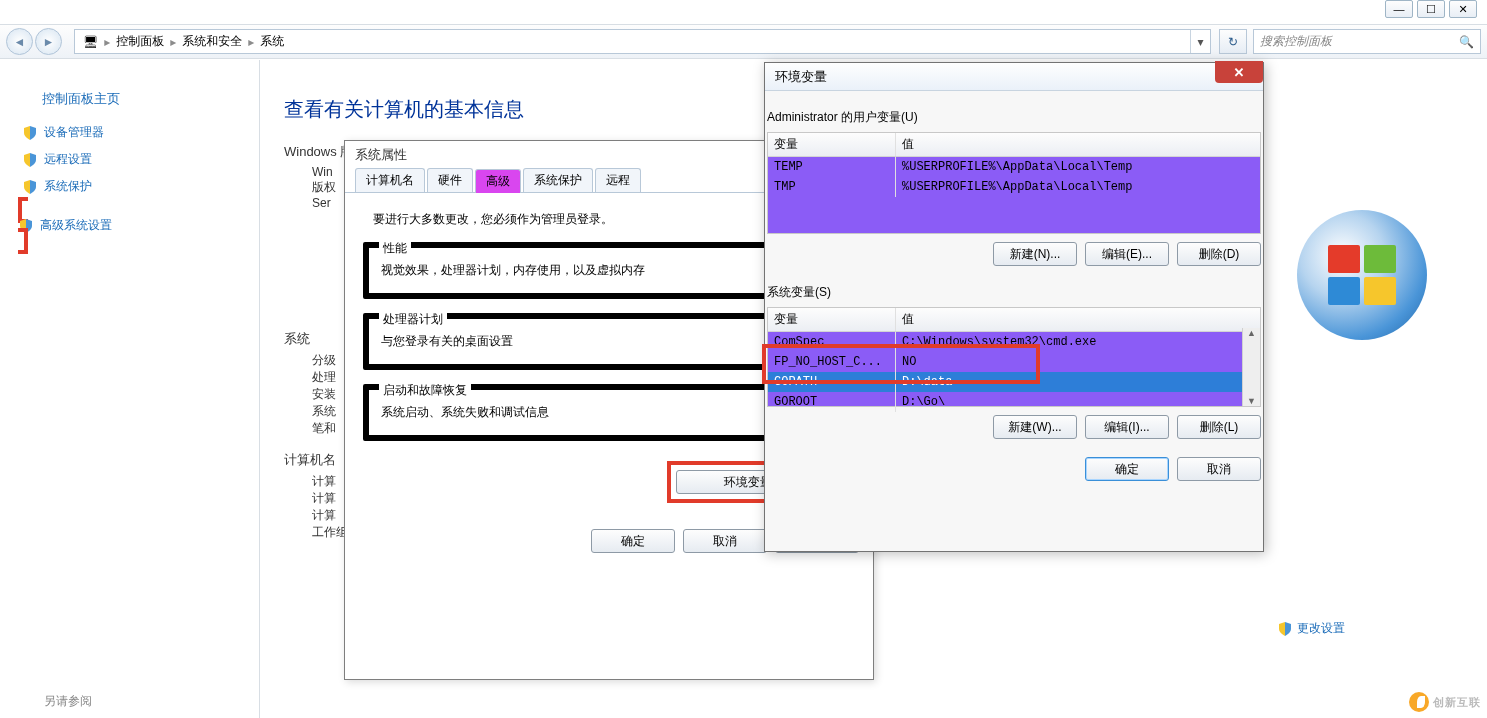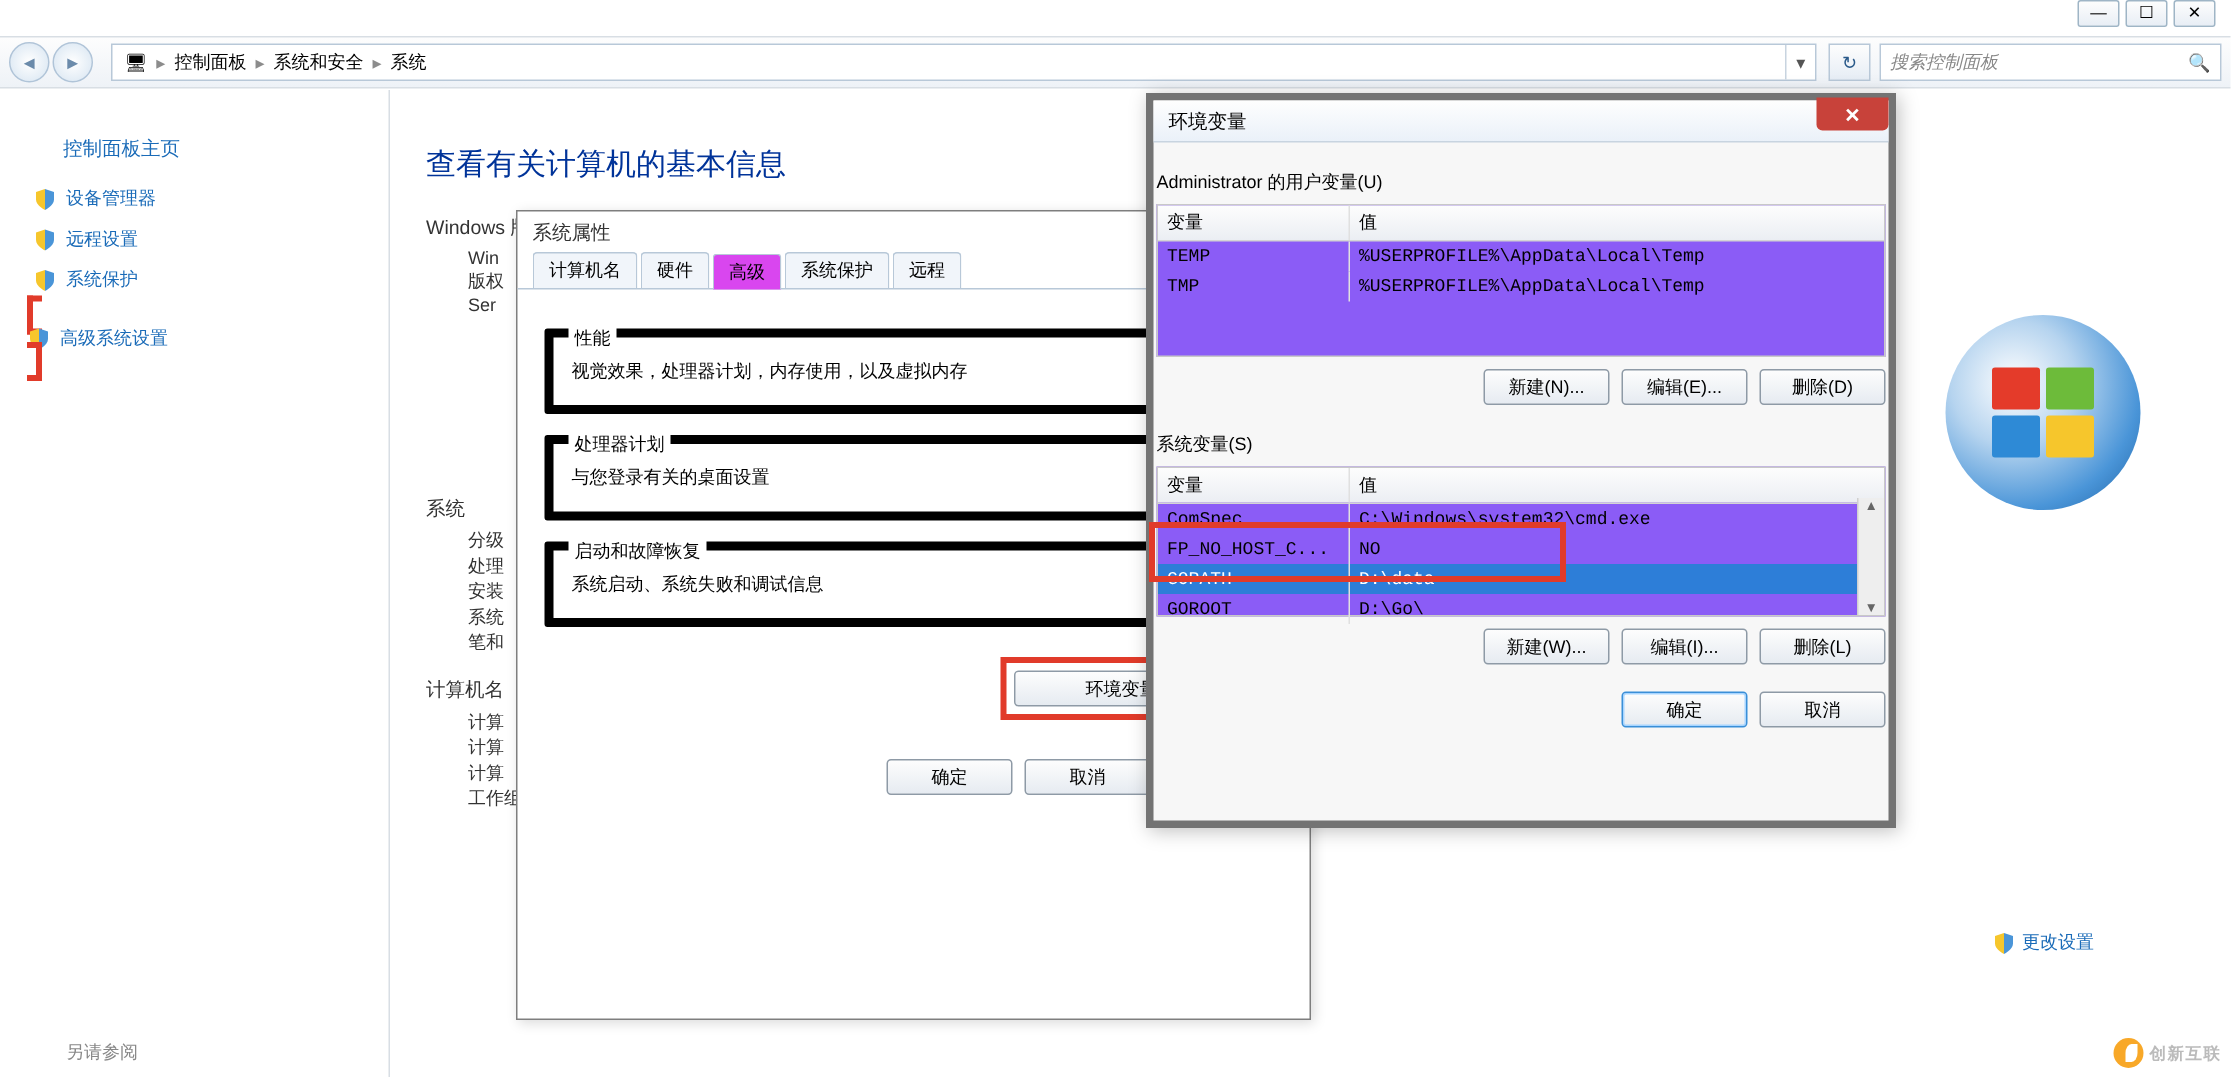--- a/index.html
+++ b/index.html
@@ -45,21 +45,21 @@
 .sysbody .note { margin: 6px 0 12px 10px; }
 .groupbox { border: 6px solid #000000; border-radius: 2px; margin: 14px 0; padding: 14px 12px 14px 12px; position: relative; }
 .groupbox .gtitle { position: absolute; top: -8px; left: 10px; background: #fff; padding: 0 4px; font-size: 12px; }
 .sysprop .btnrow { display: flex; justify-content: flex-end; gap: 8px; padding: 8px 14px; }
 .winbtn { min-width: 84px; height: 24px; border: 1px solid #8e9aa6; background: linear-gradient(#fdfdfd,#e6ebf1); border-radius: 3px; font-size: 12px; cursor: pointer; }
 .winbtn.primary { border: 1px solid #3a8fd8; box-shadow: inset 0 0 0 1px #a8d5ff; }
 .envbtn-wrap { display: flex; justify-content: flex-end; padding: 6px 0; }
 .envbtn-redbox { border: 4px solid #e13b2a; padding: 5px; }
 
 
-.envdlg { position: absolute; top: 62px; left: 764px; width: 500px; height: 490px; border: 5px solid #737373; background: #f7f7f7; box-shadow: 2px 2px 12px rgba(0,0,0,0.25); }
+.envdlg { position: absolute; top: 62px; left: 764px; width: 500px; height: 490px; border: 1px solid #737373; background: #f7f7f7; box-shadow: 2px 2px 12px rgba(0,0,0,0.25); }
 .envdlg .etitle { height: 28px; background: linear-gradient(#fefefe,#eaf1f9); border-bottom: 1px solid #c8d4e0; display: flex; align-items: center; padding-left: 10px; font-size: 13px; position: relative; }
 .envdlg .close { position: absolute; right: 0; top: -2px; width: 48px; height: 22px; background: #c8423a; color: #fff; border-radius: 0 0 4px 4px; display: flex; align-items: center; justify-content: center; font-weight: bold; cursor: pointer; }
 .envbody { padding: 14px 2px; font-size: 12px; }
 .secttitle { margin: 4px 0 6px 0; font-size: 12px; }
 .vartable { border: 1px solid #c8c8c8; width: 100%; background: #8b5cf6; }
 .vartable .hdr { display: flex; background: linear-gradient(#fdfdfd,#ebeef3); border-bottom: 1px solid #d4d4d4; }
 .vartable .col1 { width: 128px; padding: 3px 6px; border-right: 1px solid #e0e0e0; font-family: "SimSun","Courier New",monospace; }
 .vartable .col2 { flex: 1; padding: 3px 6px; font-family: "SimSun","Courier New",monospace; }
 .vartable .row { display: flex; cursor: pointer; }
 .vartable .row.sel { background: #2d7ed8; color: #fff; }
@@ -72,21 +72,21 @@
 
 
 .rightinfo { position: absolute; top: 150px; right: 40px; width: 170px; text-align: center; }
 .winlogo { width: 130px; height: 130px; border-radius: 50%; margin: 0 auto; background: radial-gradient(circle at 35% 35%, #fff 0%, #b6d4ef 35%, #4a95d8 70%, #1b5ea0 100%); display: flex; align-items: center; justify-content: center; position: relative; }
 .winflag { width: 68px; height: 60px; position: relative; }
 .winflag div { position: absolute; width: 32px; height: 28px; border-radius: 2px; }
 .wf-r { background: #e43b2a; top: 0; left: 0; }
 .wf-g { background: #6dbb3a; top: 0; right: 0; }
 .wf-b { background: #2e8ad6; bottom: 0; left: 0; }
 .wf-y { background: #f6c62c; bottom: 0; right: 0; }
-.changesettings { color: #1a6bb8; font-size: 12px; text-align: right; margin-top: 280px; display: flex; align-items: center; justify-content: center; gap: 4px; cursor: pointer; }
+.changesettings { color: #1a6bb8; font-size: 12px; text-align: right; margin-top: 280px; display: flex; align-items: center; justify-content: flex-start; gap: 4px; cursor: pointer; }
 
 .help-icon { position: absolute; right: 12px; top: 72px; width: 20px; height: 20px; border-radius: 50%; background: radial-gradient(#6ab7ff,#1a6bb8); color: #fff; display: flex; align-items: center; justify-content: center; font-weight: bold; cursor: pointer; }
 
 .watermark { position: absolute; right: 6px; bottom: 6px; display: flex; align-items: center; gap: 4px; font-size: 11px; color: #bbb; font-weight: bold; letter-spacing: 1px; }
 .watermark .wlogo { width: 20px; height: 20px; border-radius: 50%; background: #f8a828; position: relative; }
 .watermark .wlogo:after { content: ""; position: absolute; inset: 4px 4px 4px 8px; background: #fff; border-radius: 50% 0 50% 0; }
 
 
 svg.sh path.b { fill:#4a95d8; } svg.sh path.y { fill:#f6c62c; }
 </style>
@@ -203,20 +203,21 @@
 <div class="sysprop">
   <div class="titlebar">系统属性</div>
   <div class="tabrow">
     <div class="tab">计算机名</div>
     <div class="tab">硬件</div>
     <div class="tab active">高级</div>
     <div class="tab">系统保护</div>
     <div class="tab">远程</div>
   </div>
   <div class="sysbody">
+    <div class="note">要进行大多数更改，您必须作为管理员登录。</div>
     <div class="groupbox">
       <span class="gtitle">性能</span>
       <div>视觉效果，处理器计划，内存使用，以及虚拟内存</div>
     </div>
     <div class="groupbox">
       <span class="gtitle">处理器计划</span>
       <div>与您登录有关的桌面设置</div>
     </div>
     <div class="groupbox">
       <span class="gtitle">启动和故障恢复</span>

